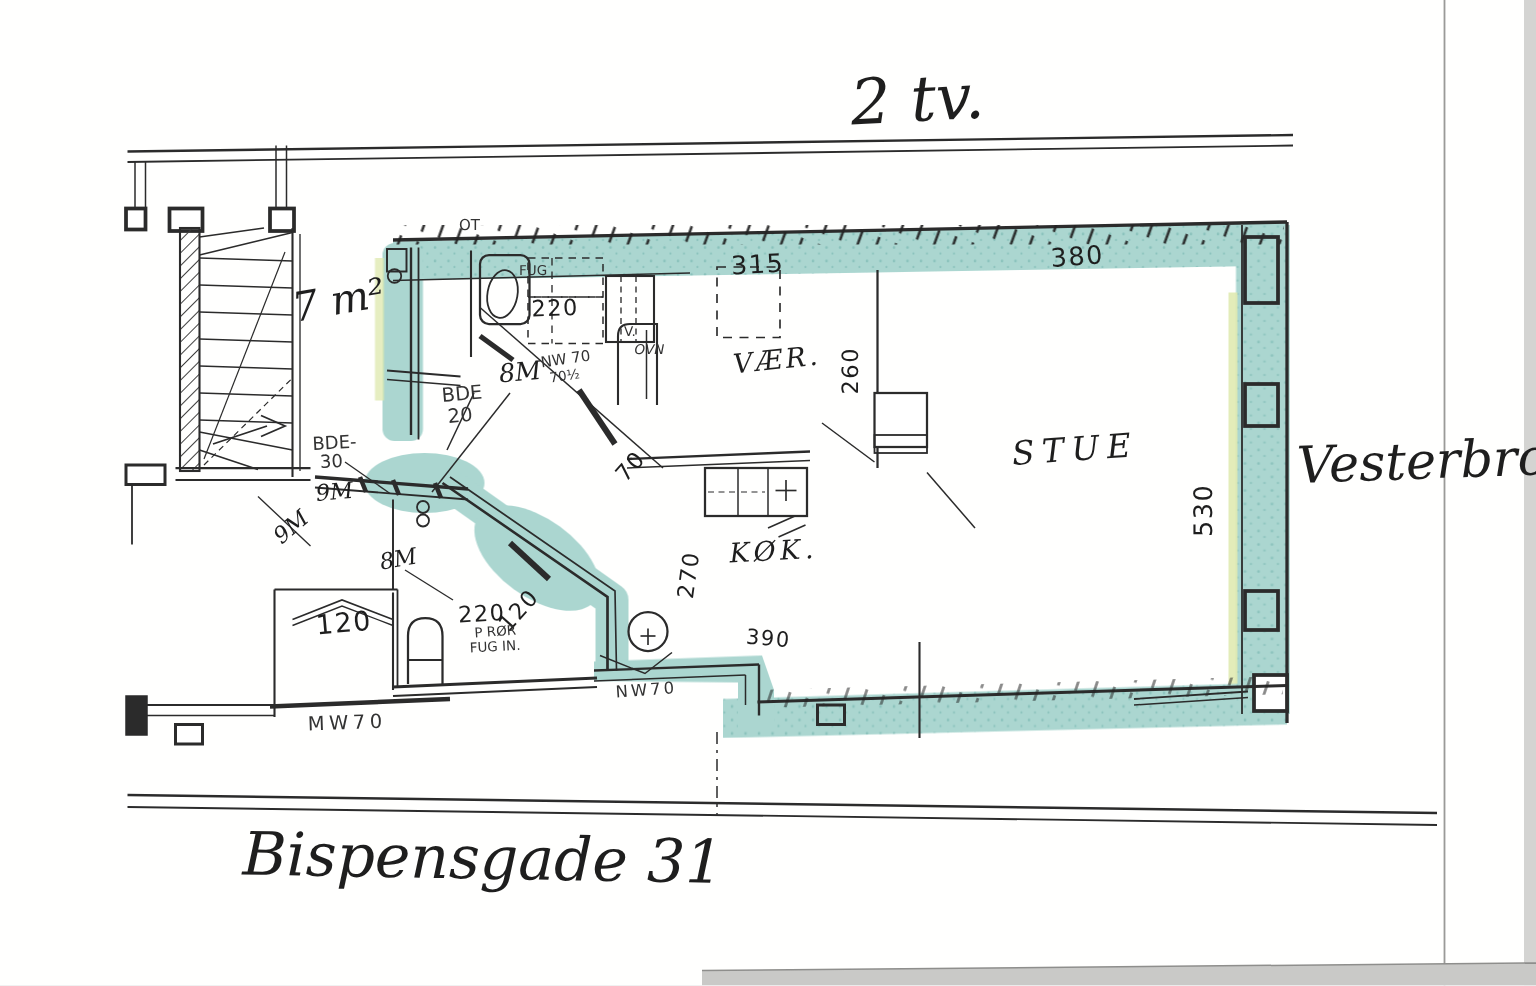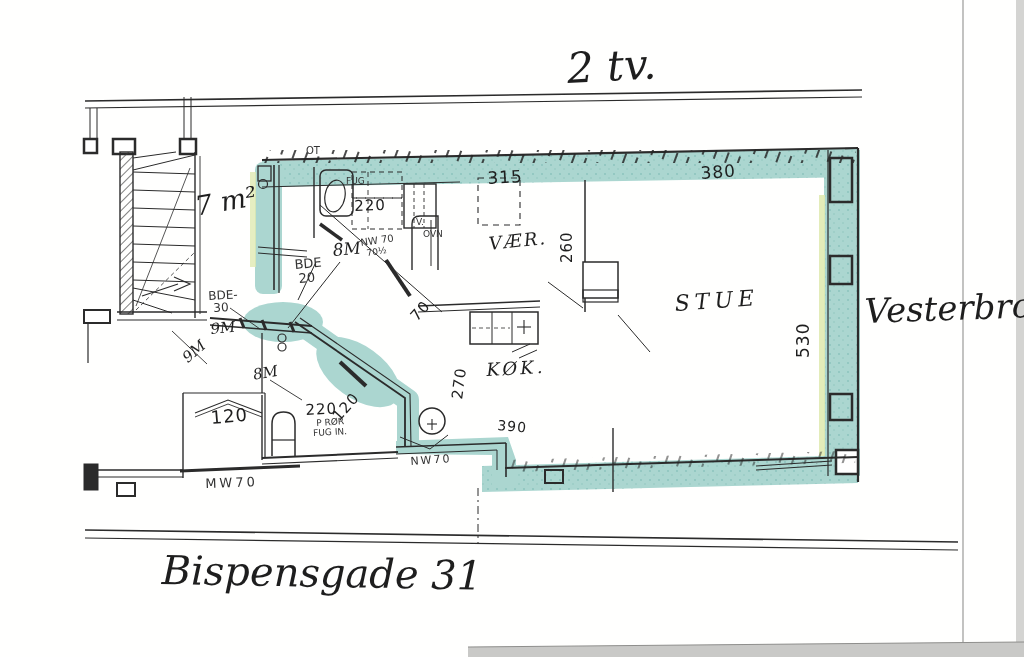--- a/index.html
+++ b/index.html
@@ -4,21 +4,21 @@
 <style>
   html,body{margin:0;padding:0;background:#e8e8e6;}
   .page{position:relative;width:1024px;height:657px;background:#fffffe;overflow:hidden;
         font-family:"DejaVu Sans",sans-serif;}
   svg{position:absolute;left:0;top:0;}
   .lbl{position:absolute;font-family:"DejaVu Serif",serif;font-style:italic;
        color:#1e1e1e;white-space:nowrap;transform-origin:0 0;line-height:1;}
   .hand{font-family:"DejaVu Serif",serif;font-style:italic;}
   .dim{font-family:"DejaVu Sans",sans-serif;font-style:normal;letter-spacing:1px;}
   .tiny{font-family:"DejaVu Sans",sans-serif;font-style:normal;color:#333;}
-  .stack{width:11px;word-break:break-all;line-height:9px;text-align:center;}
+  .stack{width:11px;word-break:break-all;line-height:9px;text-align:center;font-style:italic;}
 </style>
 </head>
 <body>
 
 <div class="page">
 
 <svg width="1024" height="657" viewBox="0 0 1024 657">
   <defs>
     <pattern id="hatch" width="6" height="6" patternUnits="userSpaceOnUse" patternTransform="rotate(45)">
       <line x1="0" y1="0" x2="0" y2="6" stroke="#3a3a3a" stroke-width="1.3"></line>

